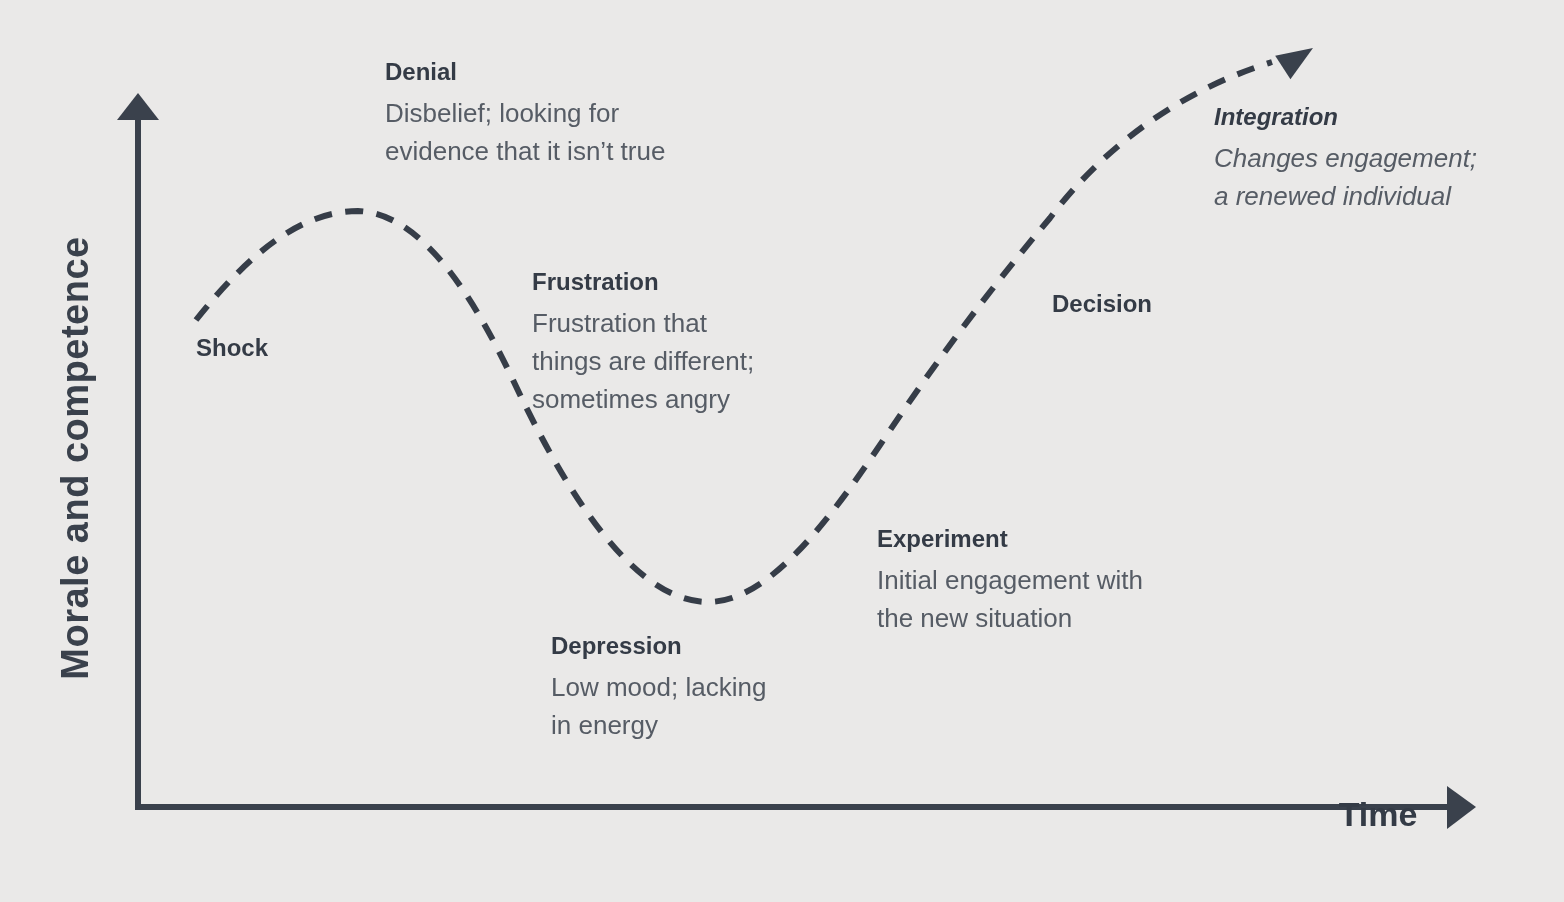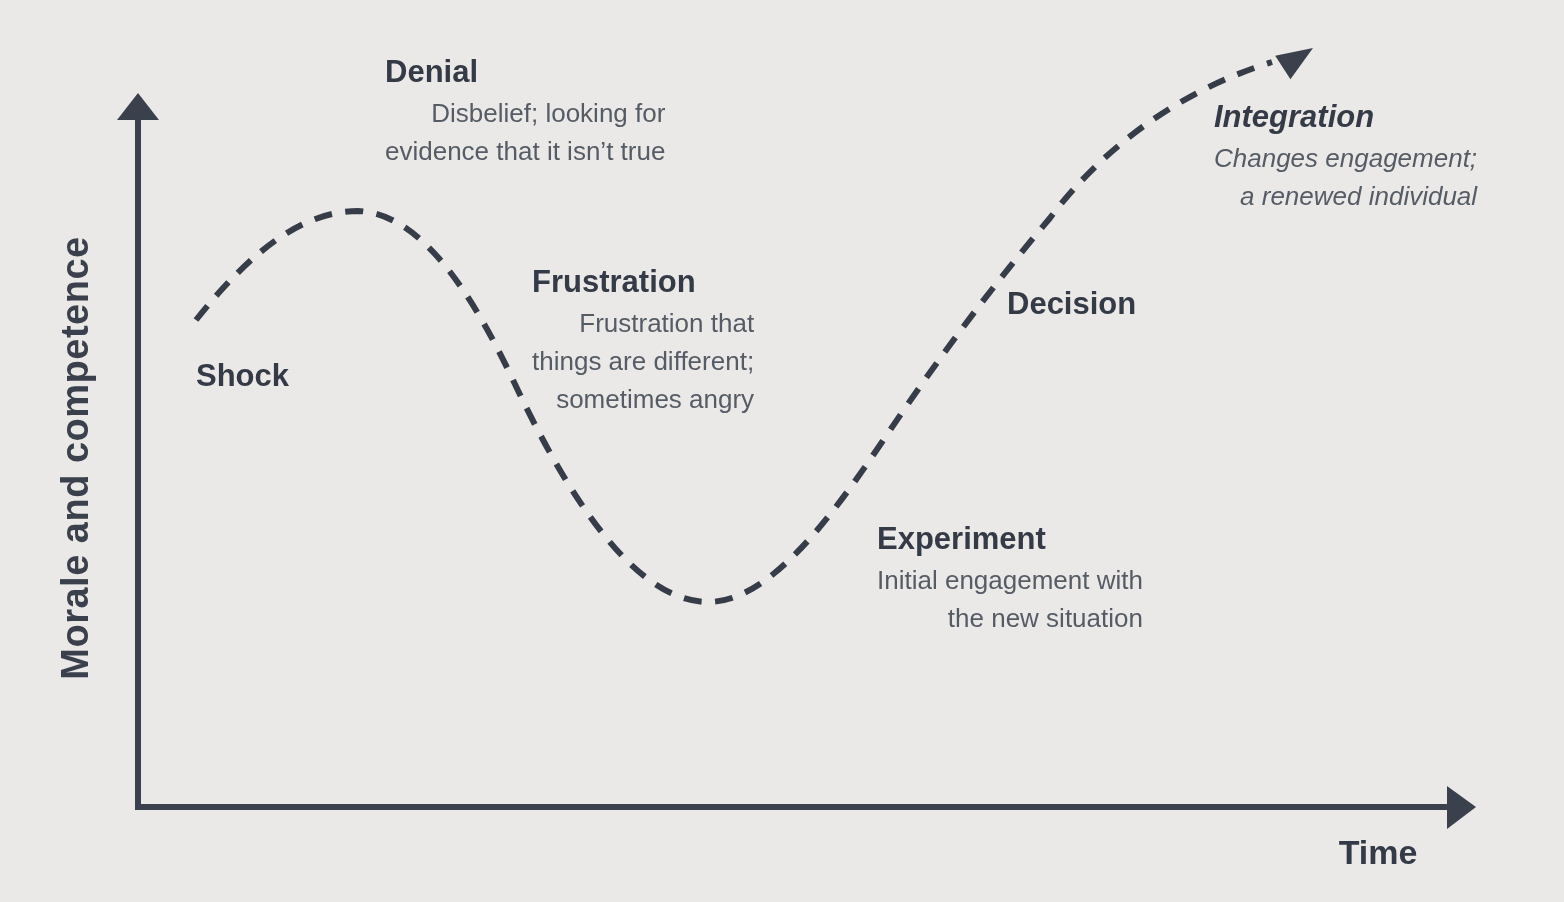--- a/index.html
+++ b/index.html
@@ -27,55 +27,54 @@
     stroke-width: 6;
     stroke-dasharray: 18 13.5;
     stroke-linecap: butt;
     stroke-linejoin: round;
   }
   .stage {
     position: absolute;
     white-space: nowrap;
   }
   .stage .title {
-    font-size: 31px;
+    font-size: 24px;
     font-weight: 700;
     line-height: 40px;
     color: #343b46;
     margin: 0;
   }
   .stage .desc {
     font-size: 26px;
     font-weight: 400;
     line-height: 38px;
     color: #565c65;
     margin: 2px 0 0 0;
     white-space: pre-line;
-    text-align: right;
   }
-  .st-shock       { left: 196px;  top: 328px; margin-top: 28px; }
+  .st-shock       { left: 196px;  top: 328px; }
   .st-denial      { left: 385px;  top: 52px;  }
   .st-frustration { left: 532px;  top: 262px; }
   .st-depression  { left: 551px;  top: 626px; }
   .st-experiment  { left: 877px;  top: 502px; margin-top: 17px; }
-  .st-decision    { left: 1007px; top: 284px; }
+  .st-decision    { left: 1052px; top: 284px; }
   .st-integration { left: 1214px; top: 97px; font-style: italic;  }
   .y-axis-label {
     position: absolute;
     left: 75px; top: 458px;
     transform: translate(-50%, -50%) rotate(-90deg);
     white-space: nowrap;
     font-size: 38px;
     font-weight: 700;
     letter-spacing: 0.5px;
     color: #3a414c;
   }
   .x-axis-label {
     position: absolute;
-    left: 1378px; top: 852px;
+    left: 1378px; top: 814px;
     transform: translate(-50%, -50%);
     white-space: nowrap;
     font-size: 34px;
     font-weight: 700;
     color: #343b46;
   }
 </style>
 </head>
 <body>
 
@@ -113,20 +112,25 @@
 evidence that it isn’t true</div>
   </div>
 
   <div class="stage st-frustration">
     <div class="title">Frustration</div>
     <div class="desc">Frustration that
 things are different;
 sometimes angry</div>
   </div>
 
+  <div class="stage st-depression">
+    <div class="title">Depression</div>
+    <div class="desc">Low mood; lacking
+in energy</div>
+  </div>
 
   <div class="stage st-experiment">
     <div class="title">Experiment</div>
     <div class="desc">Initial engagement with
 the new situation</div>
   </div>
 
   <div class="stage st-decision">
     <div class="title">Decision</div>
   </div>

